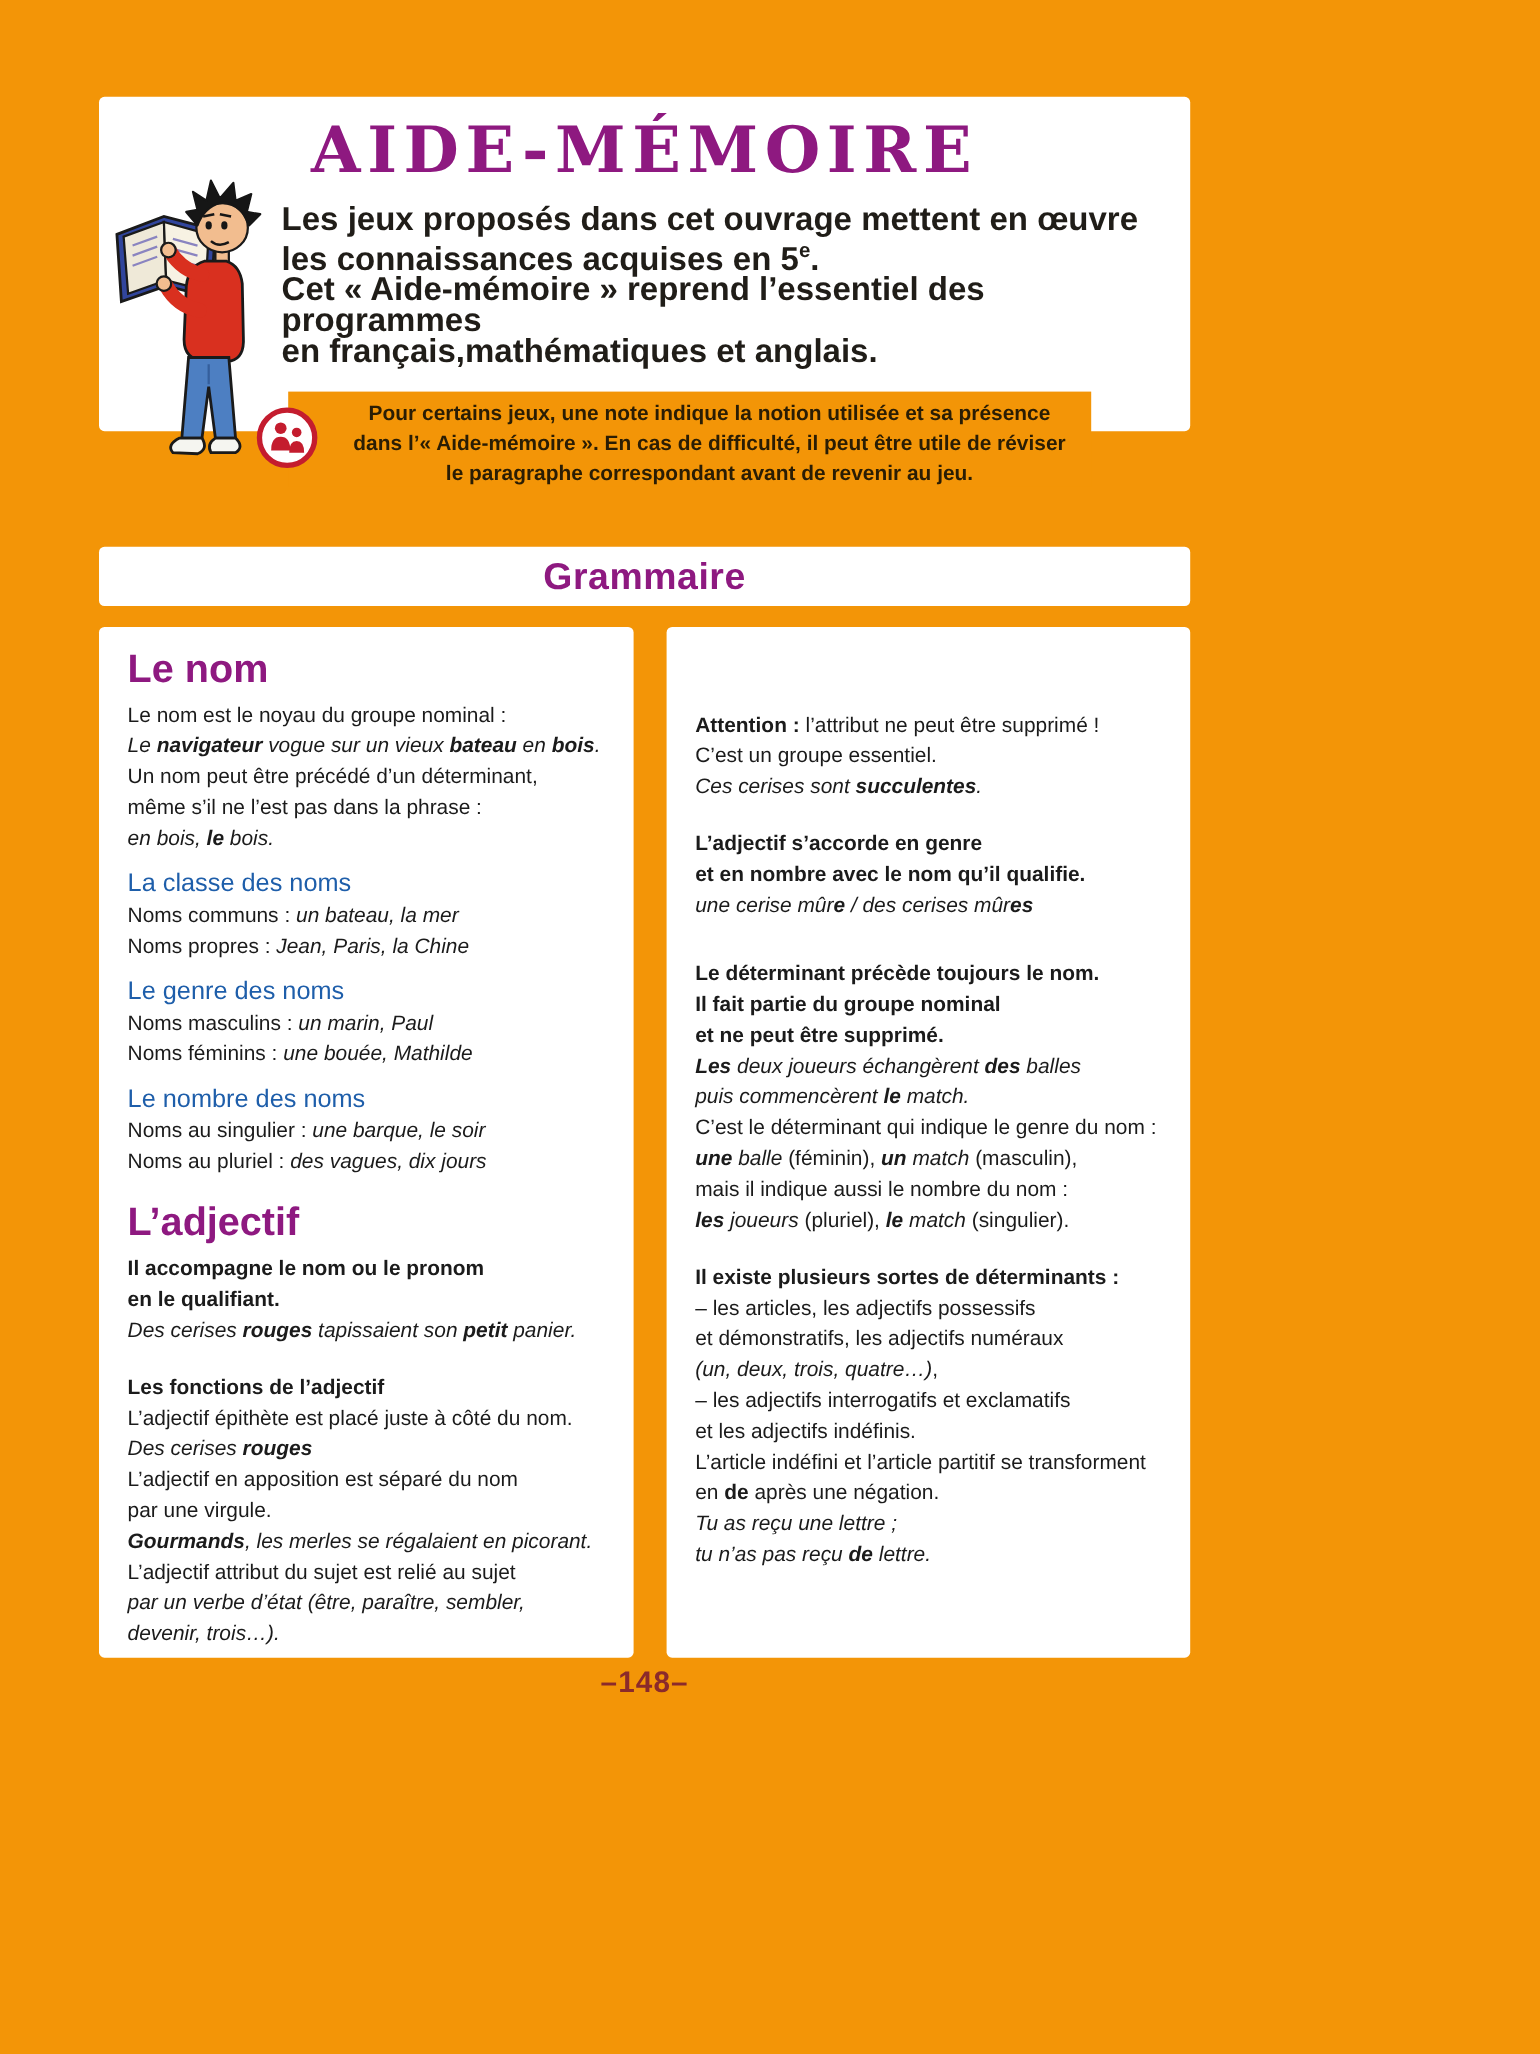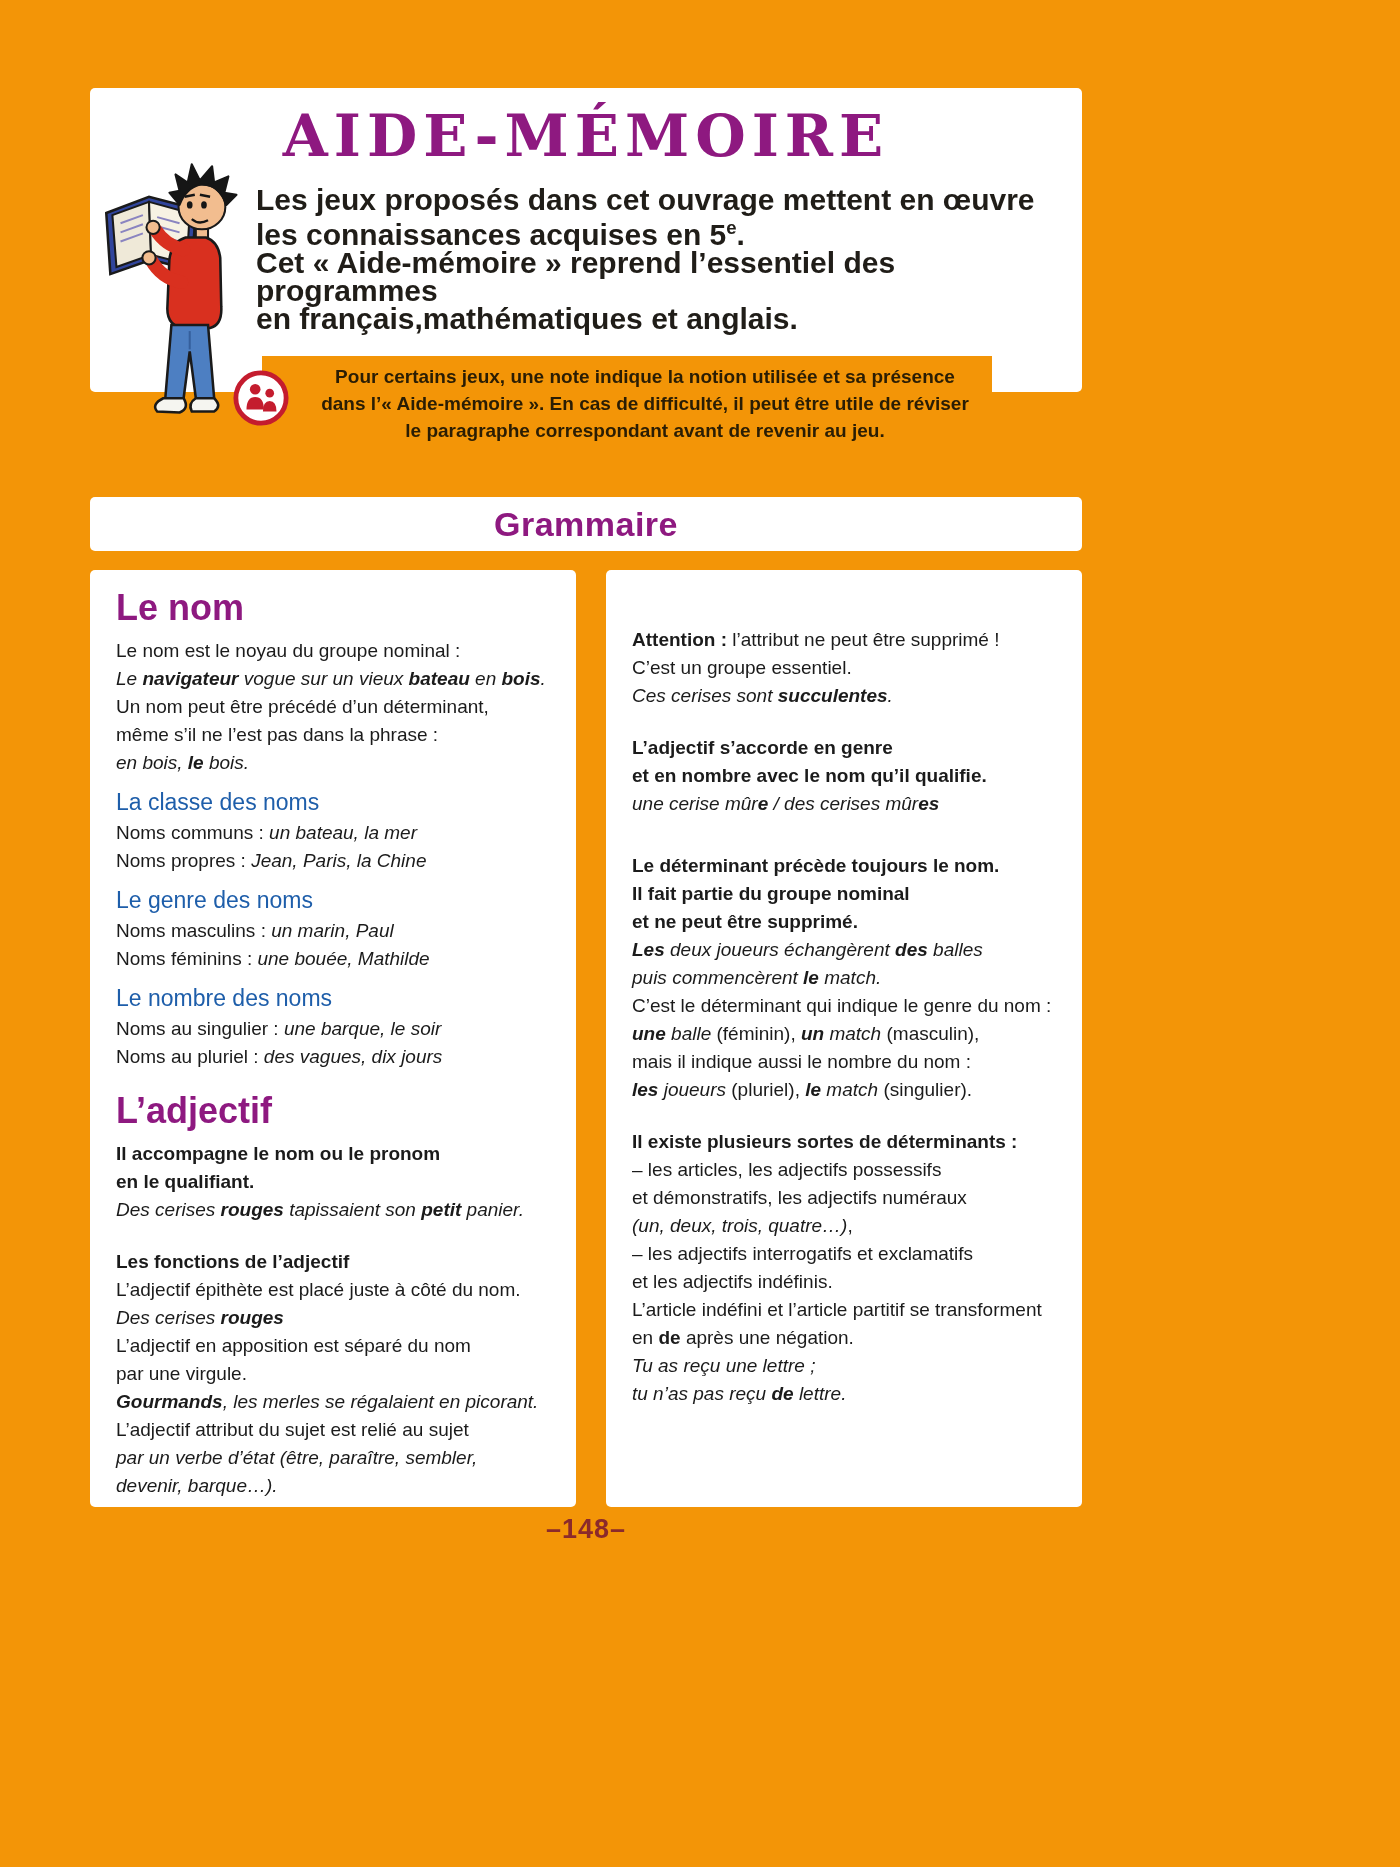--- a/index.html
+++ b/index.html
@@ -39,21 +39,21 @@
   }
 
   
   .grammaire-bar { left:90px; top:497px; width:992px; height:54px;
     display:flex; align-items:center; justify-content:center; }
   .grammaire { font-size:34px; font-weight:bold; color:var(--purple,#8E1980); letter-spacing:0.5px; }
 
   
   .col { top:570px; height:937px; padding:14px 26px; font-size:19px; color:#1b1b1b; overflow:hidden; }
   .col-left  { left:90px;  width:486px; }
-  .col-right { left:606px; width:476px; padding-top:56px; }
+  .col-right { left:606px; width:476px; padding-top:76px; }
 
   .h1 { font-size:36px; line-height:40px; font-weight:bold; color:var(--purple,#8E1980); margin:20px 0 9px; }
   .col .h1:first-child { margin-top:4px; }
   .h2 { font-size:23px; line-height:26px; font-weight:normal; color:var(--blue,#1E5EAA); margin:12px 0 4px; }
   .para { margin:0; }
   .line { line-height:28px; }
   .b { font-weight:bold; }
   .i { font-style:italic; }
   .gap { height:24px; }
   .gap-lg { height:34px; }
@@ -159,21 +159,21 @@
       <div class="gap"></div>
       <div class="para">
         <div class="line"><span class="b">Les fonctions de l’adjectif</span></div>
         <div class="line"><span>L’adjectif épithète est placé juste à côté du nom.</span></div>
         <div class="line"><span class="i">Des cerises </span><span class="b i">rouges</span></div>
         <div class="line"><span>L’adjectif en apposition est séparé du nom</span></div>
         <div class="line"><span>par une virgule.</span></div>
         <div class="line"><span class="b i">Gourmands</span><span class="i">, les merles se régalaient en picorant.</span></div>
         <div class="line"><span>L’adjectif attribut du sujet est relié au sujet</span></div>
         <div class="line"><span class="i">par un verbe d’état (être, paraître, sembler,</span></div>
-        <div class="line"><span class="i">devenir, barque…).</span></div>
+        <div class="line"><span class="i">devenir, trois…).</span></div>
       </div>
     </div>
   <div class="card col col-right">
       <div class="para">
         <div class="line"><span class="b">Attention :</span><span> l’attribut ne peut être supprimé !</span></div>
         <div class="line"><span>C’est un groupe essentiel.</span></div>
         <div class="line"><span class="i">Ces cerises sont </span><span class="b i">succulentes</span><span class="i">.</span></div>
       </div>
       <div class="gap"></div>
       <div class="para">

